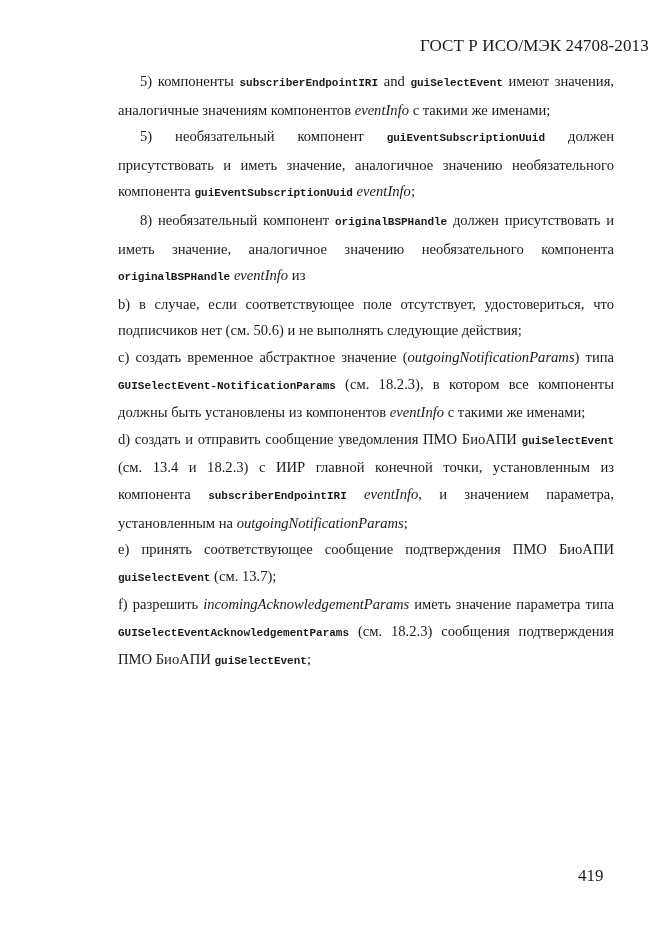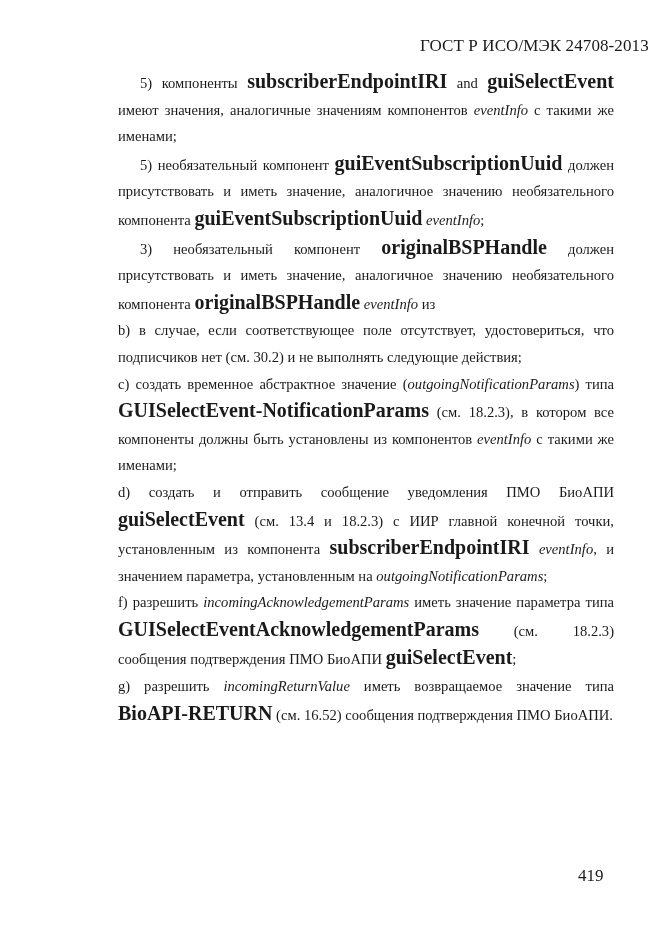--- a/index.html
+++ b/index.html
@@ -2,42 +2,42 @@
 <html><head>
 <meta charset="utf-8">
 <style>
   html, body { margin: 0; padding: 0; background: #ffffff; }
   body { width: 662px; height: 935px; position: relative; overflow: hidden;
          font-family: "Liberation Serif", "DejaVu Serif", serif; color: #1a1a1a; }
   .header { position: absolute; top: 36px; left: 420px; font-size: 17px; letter-spacing: 0.1px; }
   .content { position: absolute; top: 68px; left: 118px; width: 496px; font-size: 14.6px; line-height: 26.6px; }
   .p { margin: 0; text-align: justify; }
   .p.indent { text-indent: 22px; }
-  .b { font-family: Liberation Serif, serif; font-weight: bold; font-size: 20px; }
+  .b { font-family: Liberation Mono, monospace; font-weight: bold; font-size: 11px; }
   .i { font-style: italic; }
   .page-num { position: absolute; top: 866px; left: 578px; font-size: 17px; }
 </style>
 </head>
 <body>
 
 <div class="header">ГОСТ Р ИСО/МЭК 24708-2013</div>
 
 <div class="content">
   <p class="p indent"><span>5) компоненты </span><span class="b">subscriberEndpointIRI</span><span> and </span><span class="b">guiSelectEvent</span><span> имеют значения, аналогичные значениям компонентов </span><span class="i">eventInfo</span><span> с такими же именами;</span></p>
 
   <p class="p indent"><span>5) необязательный компонент </span><span class="b">guiEventSubscriptionUuid</span><span> должен присутствовать и иметь значение, аналогичное значению необязательного компонента </span><span class="b">guiEventSubscriptionUuid</span><span> </span><span class="i">eventInfo</span><span>;</span></p>
 
-  <p class="p indent"><span>3) необязательный компонент </span><span class="b">originalBSPHandle</span><span> должен присутствовать и иметь значение, аналогичное значению необязательного компонента </span><span class="b">originalBSPHandle</span><span> </span><span class="i">eventInfo</span><span> из</span></p>
+  <p class="p indent"><span>8) необязательный компонент </span><span class="b">originalBSPHandle</span><span> должен присутствовать и иметь значение, аналогичное значению необязательного компонента </span><span class="b">originalBSPHandle</span><span> </span><span class="i">eventInfo</span><span> из</span></p>
 
 
-  <p class="p"><span>b) в случае, если соответствующее поле отсутствует, удостовериться, что подписчиков нет (см. 30.2) и не выполнять следующие действия;</span></p>
+  <p class="p"><span>b) в случае, если соответствующее поле отсутствует, удостовериться, что подписчиков нет (см. 50.6) и не выполнять следующие действия;</span></p>
 
   <p class="p"><span>c) создать временное абстрактное значение (</span><span class="i">outgoingNotificationParams</span><span>) типа </span><span class="b">GUISelectEvent-NotificationParams</span><span> (см. 18.2.3), в котором все компоненты должны быть установлены из компонентов </span><span class="i">eventInfo</span><span> с такими же именами;</span></p>
 
   <p class="p"><span>d) создать и отправить сообщение уведомления ПМО БиоАПИ </span><span class="b">guiSelectEvent</span><span> (см. 13.4 и 18.2.3) с ИИР главной конечной точки, установленным из компонента </span><span class="b">subscriberEndpointIRI</span><span> </span><span class="i">eventInfo</span><span>, и значением параметра, установленным на </span><span class="i">outgoingNotificationParams</span><span>;</span></p>
 
+  <p class="p"><span>e) принять соответствующее сообщение подтверждения ПМО БиоАПИ </span><span class="b">guiSelectEvent</span><span> (см. 13.7);</span></p>
 
   <p class="p"><span>f) разрешить </span><span class="i">incomingAcknowledgementParams</span><span> иметь значение параметра типа </span><span class="b">GUISelectEventAcknowledgementParams</span><span> (см. 18.2.3) сообщения подтверждения ПМО БиоАПИ </span><span class="b">guiSelectEvent</span><span>;</span></p>
 
-  <p class="p"><span>g) разрешить </span><span class="i">incomingReturnValue</span><span> иметь возвращаемое значение типа </span><span class="b">BioAPI-RETURN</span><span> (см. 16.52) сообщения подтверждения ПМО БиоАПИ.</span></p>
 </div>
 
 <div class="page-num">419</div>
 
 </body></html>

